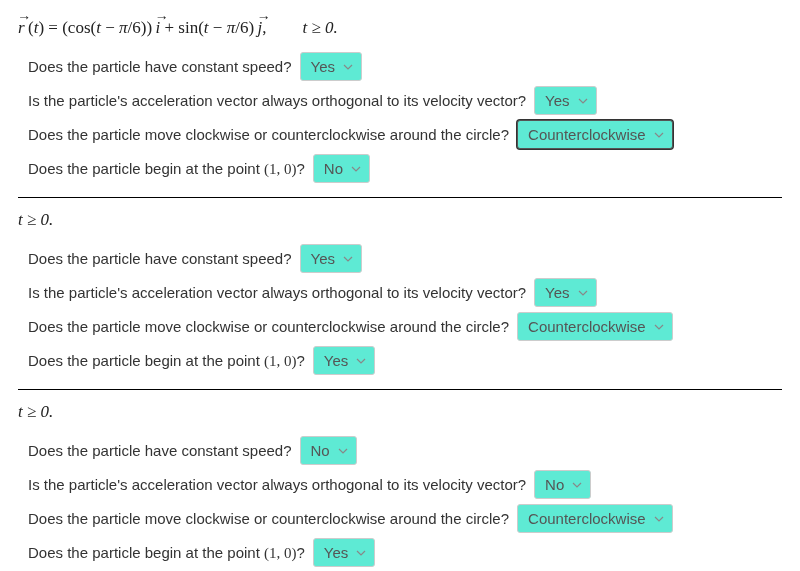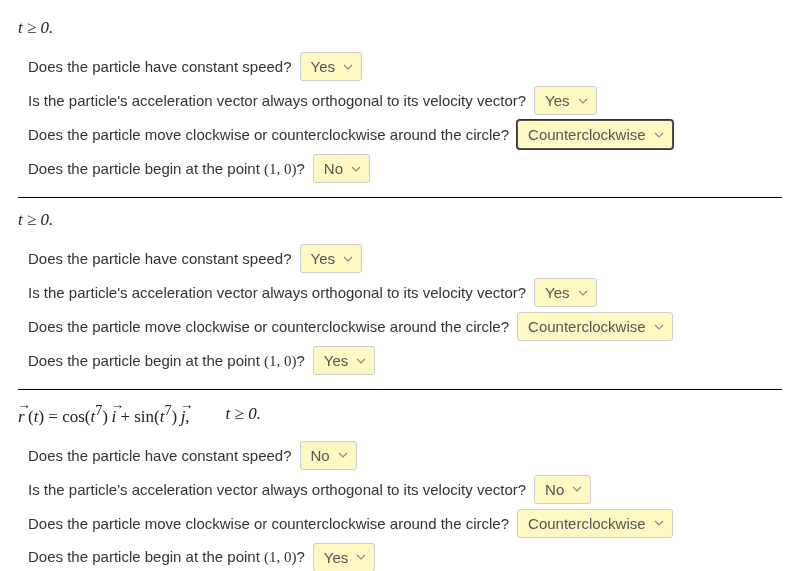--- a/index.html
+++ b/index.html
@@ -37,21 +37,21 @@
       margin: 5px 10px;
     }
     .question-row .text { white-space: nowrap; }
     .dropdown {
       display: inline-flex;
       align-items: center;
       gap: 8px;
       border: 1px solid #ccc;
       border-radius: 3px;
       padding: 5px 8px 5px 10px;
-      background: #fef9c3;
+      background: #5eead4;
       font-size: 15px;
       color: #555;
       cursor: pointer;
     }
     .dropdown.focused {
       border: 1px solid #555;
       box-shadow: 0 0 0 1px #333;
     }
     .chev {
       display: inline-block;
@@ -65,20 +65,21 @@
     }
     .it { font-style: italic; }
     .problem-block { padding: 0; }
   </style>
 </head>
 <body>
 
 <div id="root">
     <div class="problem-block">
       <div class="equation">
+        <span><span class="vec">r</span> (<span class="it">t</span>) = (cos(<span class="it">t</span> − <span class="it">π</span>/6)) <span class="vec">i</span> + sin(<span class="it">t</span> − <span class="it">π</span>/6) <span class="vec">j</span>,</span>
         <span class="it">t ≥ 0.</span>
       </div>
       <div class="question-row">
         <span class="text">Does the particle have constant speed?</span>
         <span class="dropdown">
           <span>Yes</span>
           <span class="chev">
             <svg width="10" height="6" viewBox="0 0 10 6">
               <path d="M1 1 L5 5 L9 1" stroke="#888" stroke-width="1.2" fill="none"></path>
             </svg>
@@ -165,21 +166,20 @@
             <svg width="10" height="6" viewBox="0 0 10 6">
               <path d="M1 1 L5 5 L9 1" stroke="#888" stroke-width="1.2" fill="none"></path>
             </svg>
           </span>
         </span>
       </div>
     </div>
     <hr class="sep">
     <div class="problem-block">
       <div class="equation">
-        <span><span class="vec">r</span> (<span class="it">t</span>) = cos(<span class="it">t</span><sup>7</sup>) <span class="vec">i</span> + sin(<span class="it">t</span><sup>7</sup>) <span class="vec">j</span>,</span>
         <span class="it">t ≥ 0.</span>
       </div>
       <div class="question-row">
         <span class="text">Does the particle have constant speed?</span>
         <span class="dropdown">
           <span>No</span>
           <span class="chev">
             <svg width="10" height="6" viewBox="0 0 10 6">
               <path d="M1 1 L5 5 L9 1" stroke="#888" stroke-width="1.2" fill="none"></path>
             </svg>

